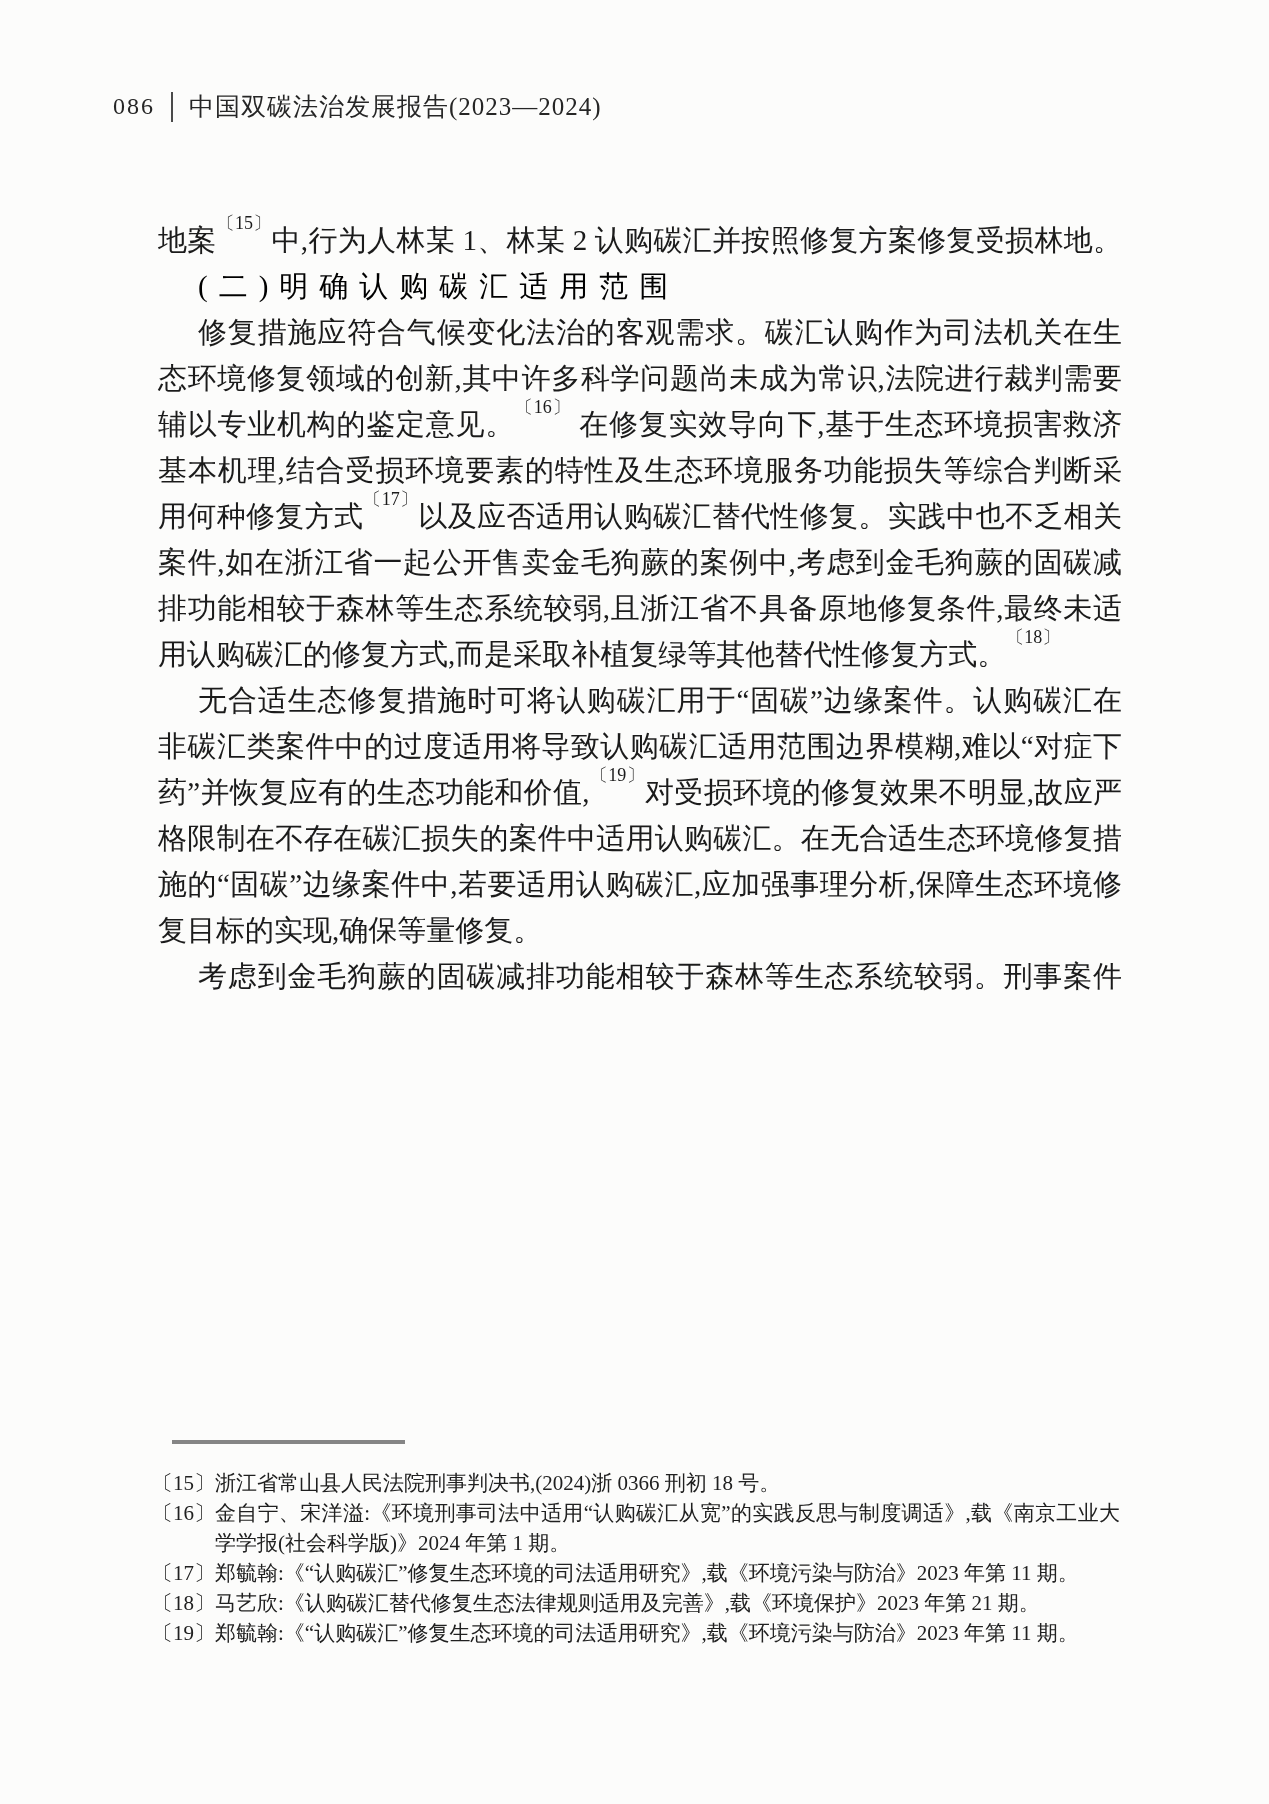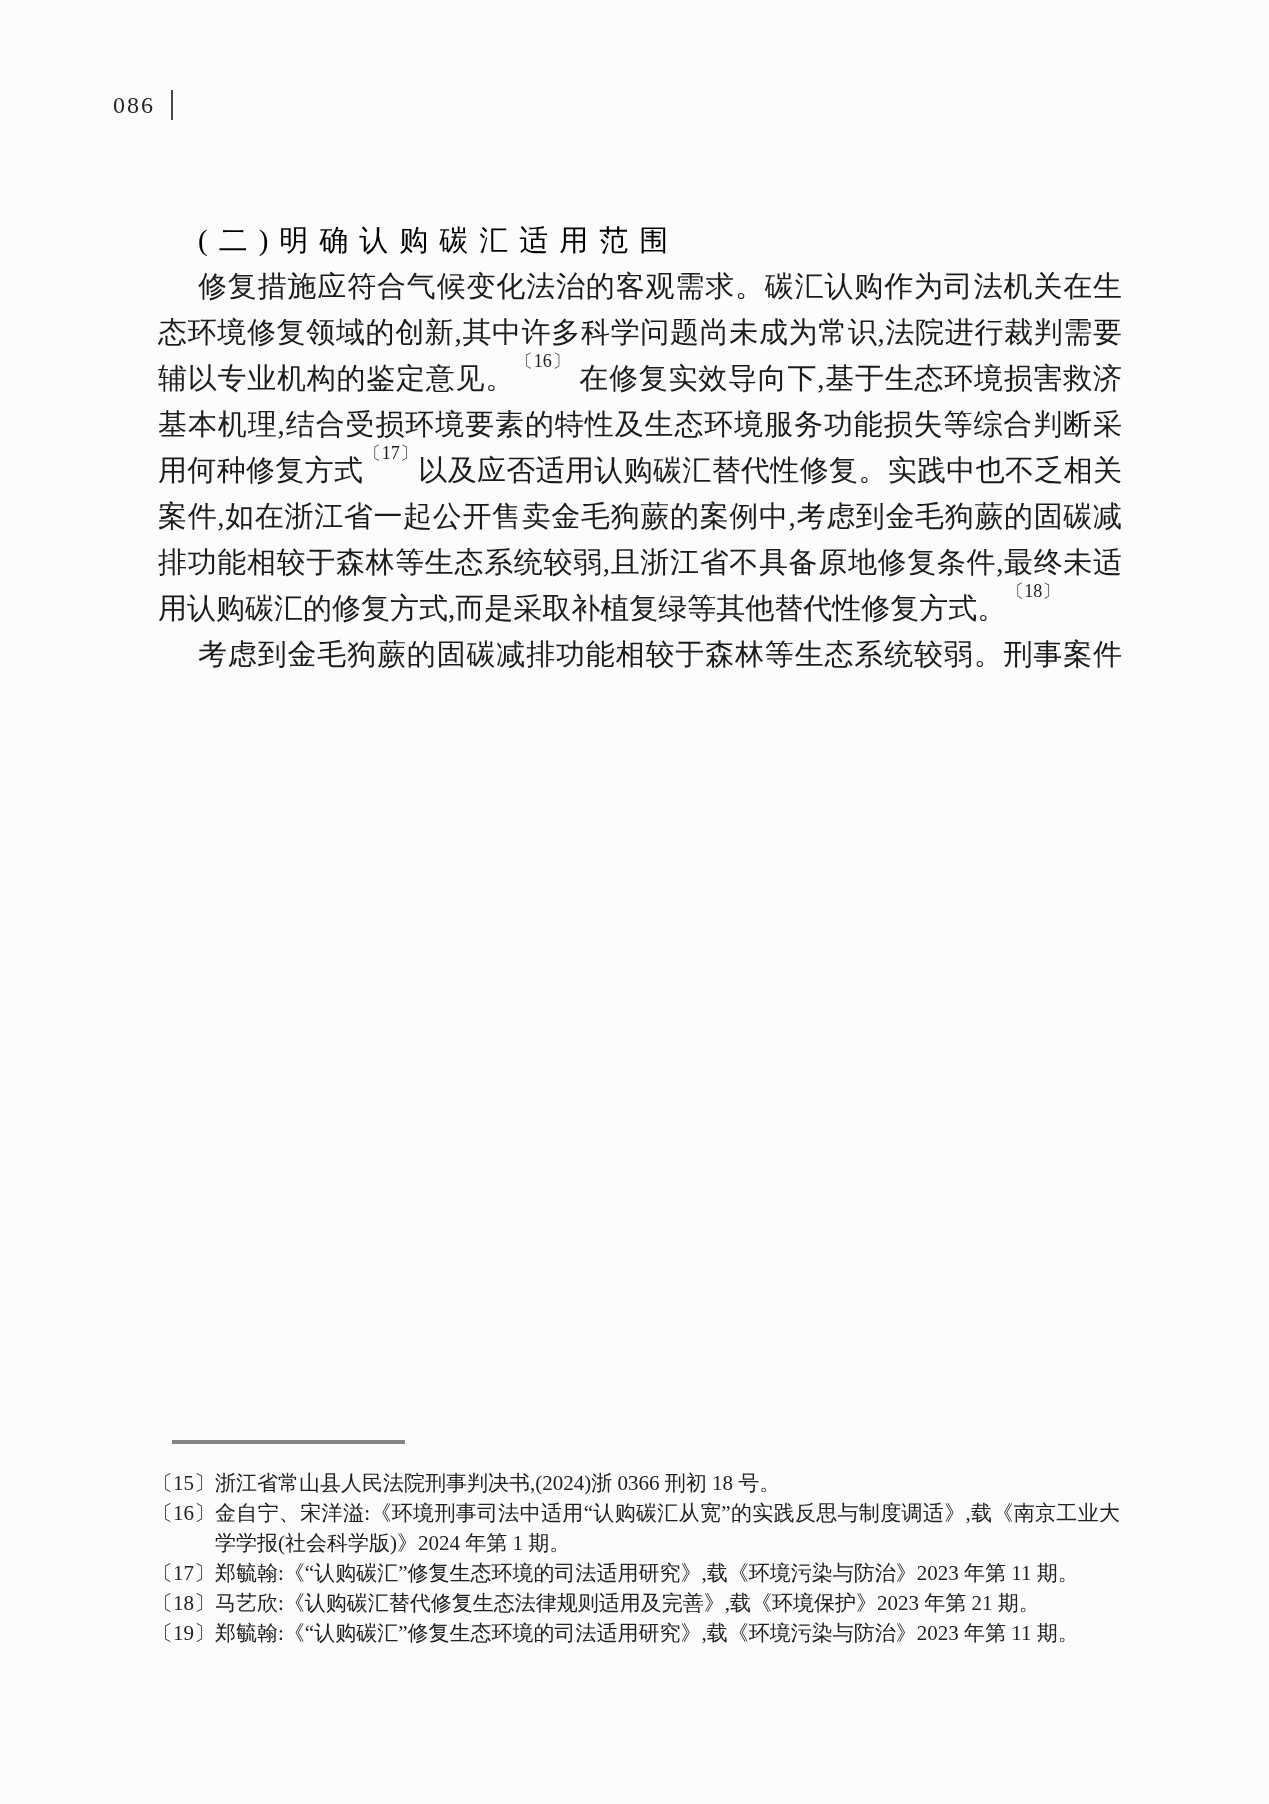--- a/index.html
+++ b/index.html
@@ -95,25 +95,28 @@
   }
 </style>
 </head>
 <body>
 
 <div class="page">
 
   <div class="running-head">
     <span class="pagenum">086</span>
     <span class="divider"></span>
+    <span class="title">中国双碳法治发展报告(2023—2024)</span>
   </div>
 
   <div class="body-text">
+      <p class="para-cont fill-last">地案<sup class="fn-ref">〔15〕</sup>中,行为人林某 1、林某 2 认购碳汇并按照修复方案修复受损林地。</p>
       <p class="heading">(二)明确认购碳汇适用范围</p>
       <p class="para-indent">修复措施应符合气候变化法治的客观需求。碳汇认购作为司法机关在生态环境修复领域的创新,其中许多科学问题尚未成为常识,法院进行裁判需要辅以专业机构的鉴定意见。<sup class="fn-ref">〔16〕</sup> 在修复实效导向下,基于生态环境损害救济基本机理,结合受损环境要素的特性及生态环境服务功能损失等综合判断采用何种修复方式<sup class="fn-ref">〔17〕</sup>以及应否适用认购碳汇替代性修复。实践中也不乏相关案件,如在浙江省一起公开售卖金毛狗蕨的案例中,考虑到金毛狗蕨的固碳减排功能相较于森林等生态系统较弱,且浙江省不具备原地修复条件,最终未适用认购碳汇的修复方式,而是采取补植复绿等其他替代性修复方式。<sup class="fn-ref">〔18〕</sup></p>
+      <p class="para-indent">无合适生态修复措施时可将认购碳汇用于“固碳”边缘案件。认购碳汇在非碳汇类案件中的过度适用将导致认购碳汇适用范围边界模糊,难以“对症下药”并恢复应有的生态功能和价值,<sup class="fn-ref">〔19〕</sup>对受损环境的修复效果不明显,故应严格限制在不存在碳汇损失的案件中适用认购碳汇。在无合适生态环境修复措施的“固碳”边缘案件中,若要适用认购碳汇,应加强事理分析,保障生态环境修复目标的实现,确保等量修复。</p>
       <p class="para-indent fill-last">考虑到金毛狗蕨的固碳减排功能相较于森林等生态系统较弱。刑事案件</p>
     </div>
 
   <div class="fn-rule"></div>
 
   <div class="footnotes">
       <div class="fn-item">
         <div class="fn-marker">〔15〕</div>
         <div class="fn-text">浙江省常山县人民法院刑事判决书,(2024)浙 0366 刑初 18 号。</div>
       </div>

